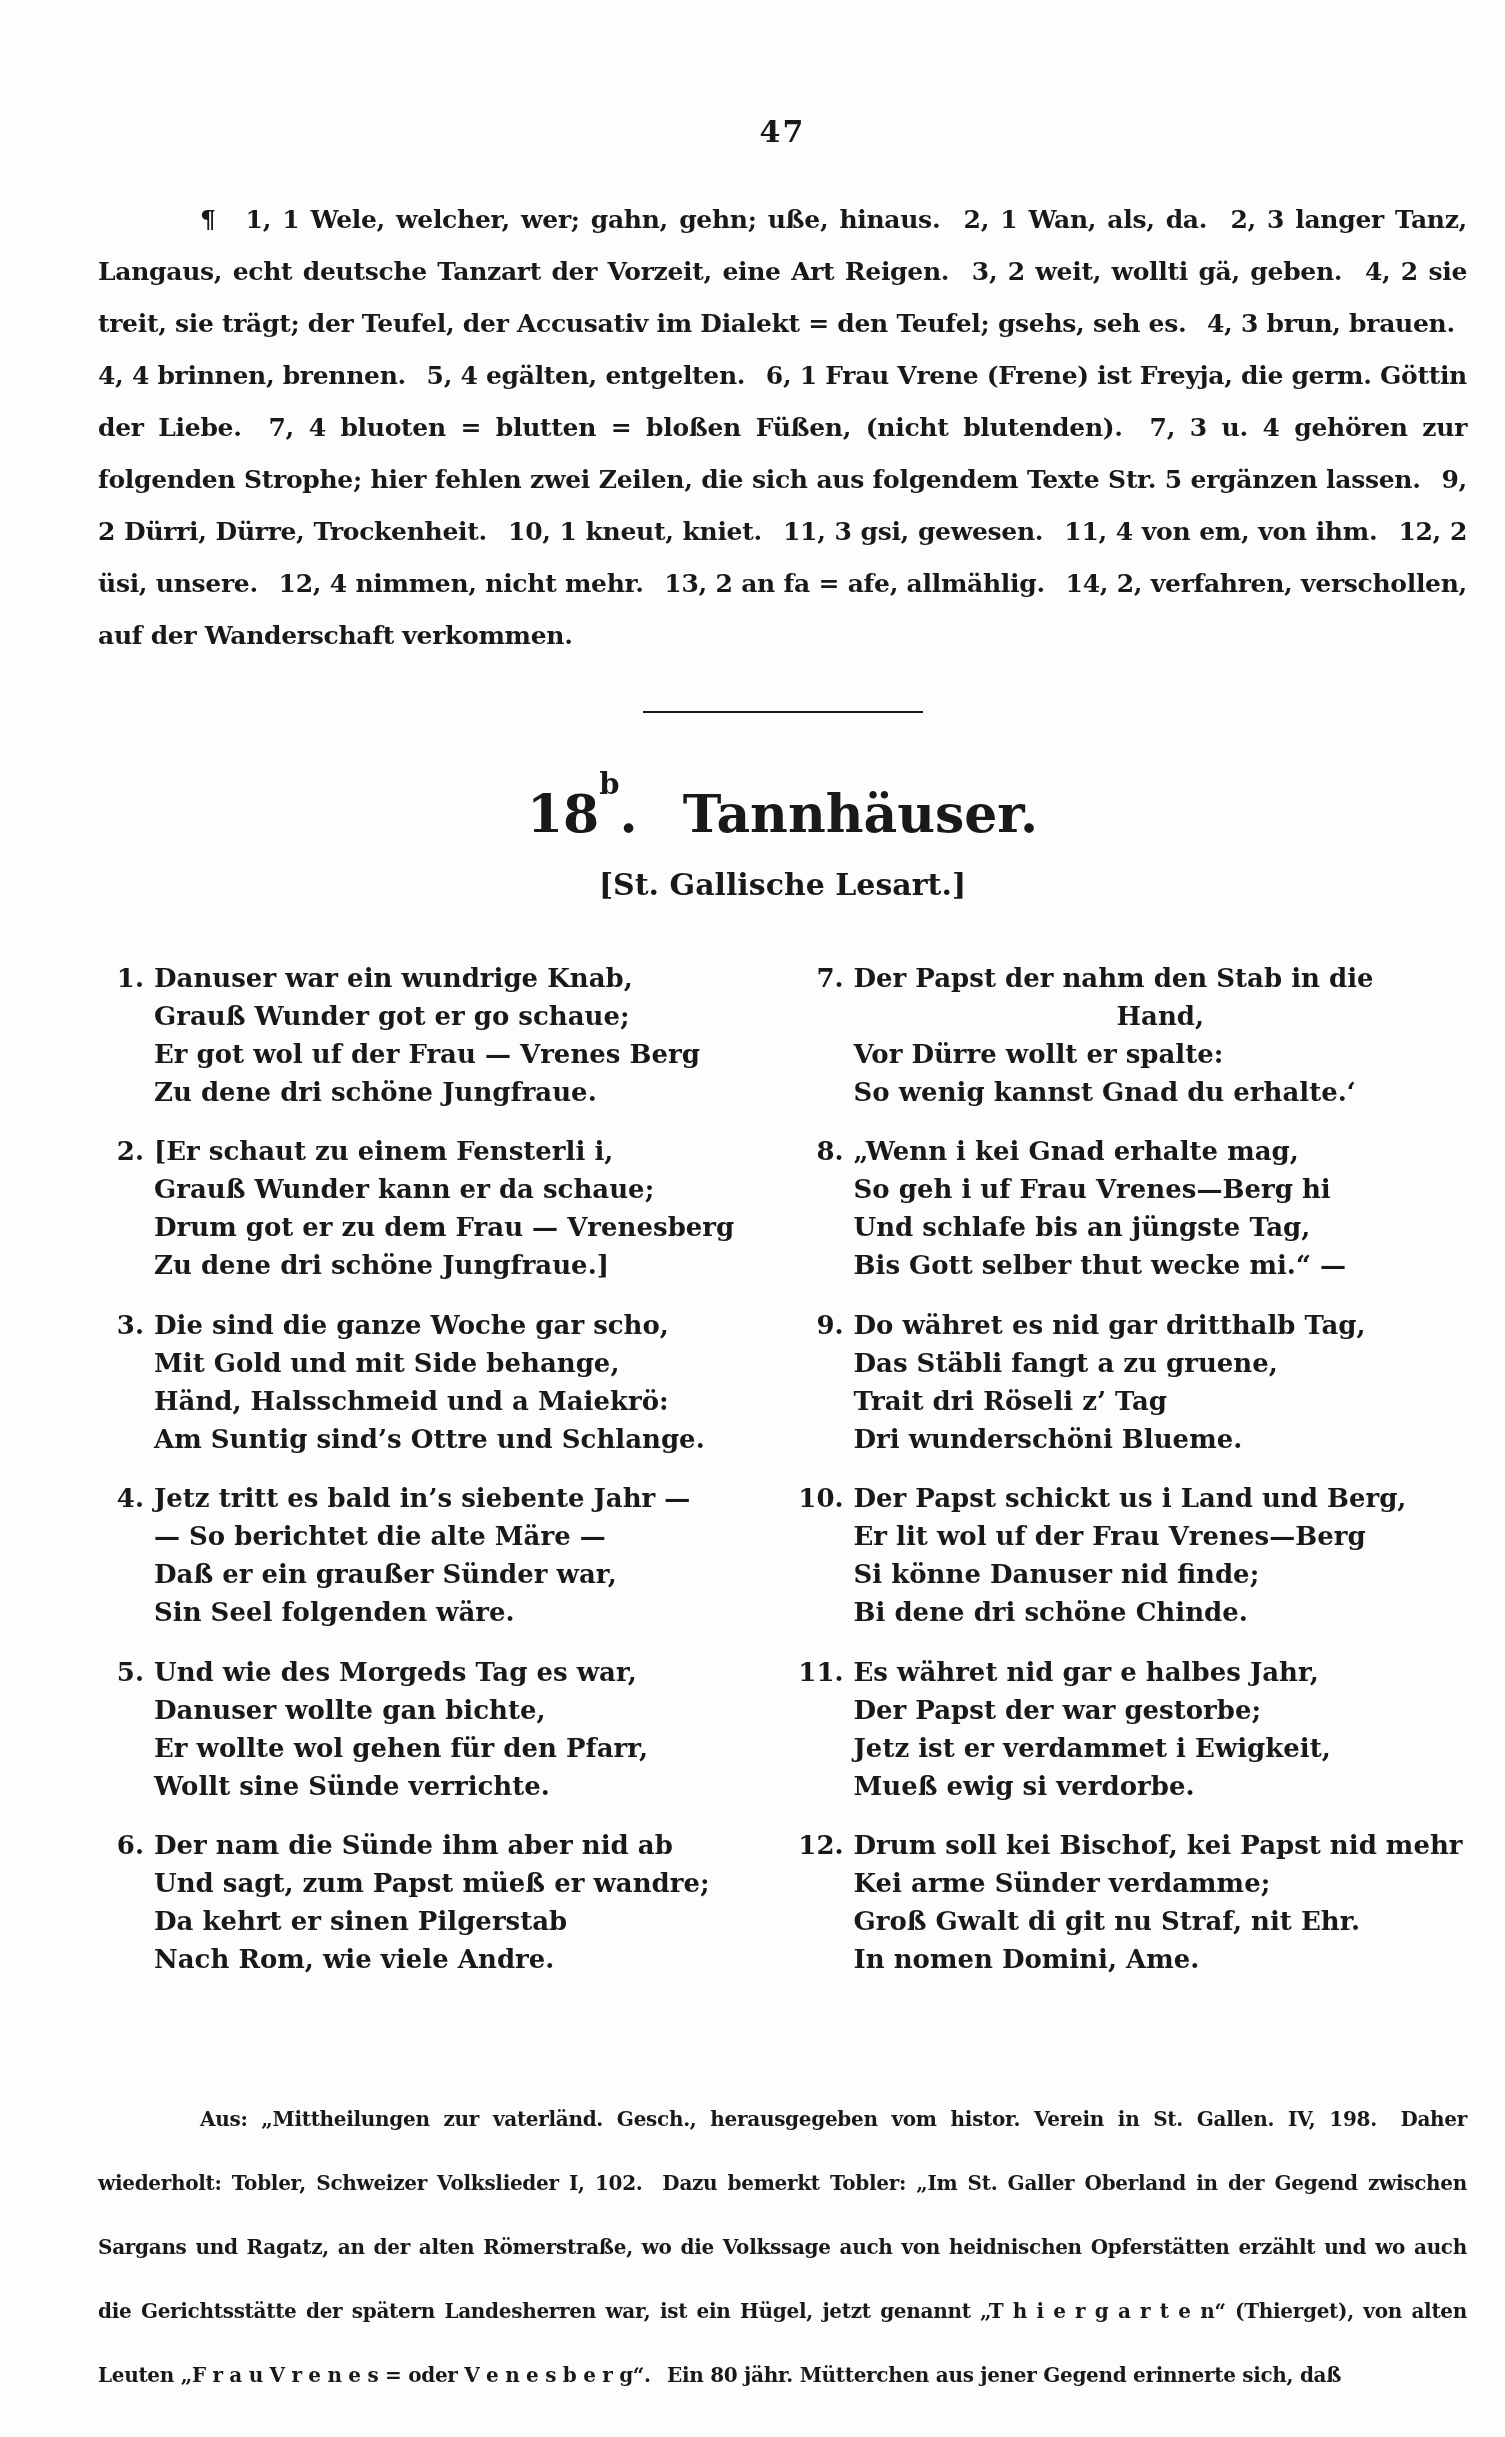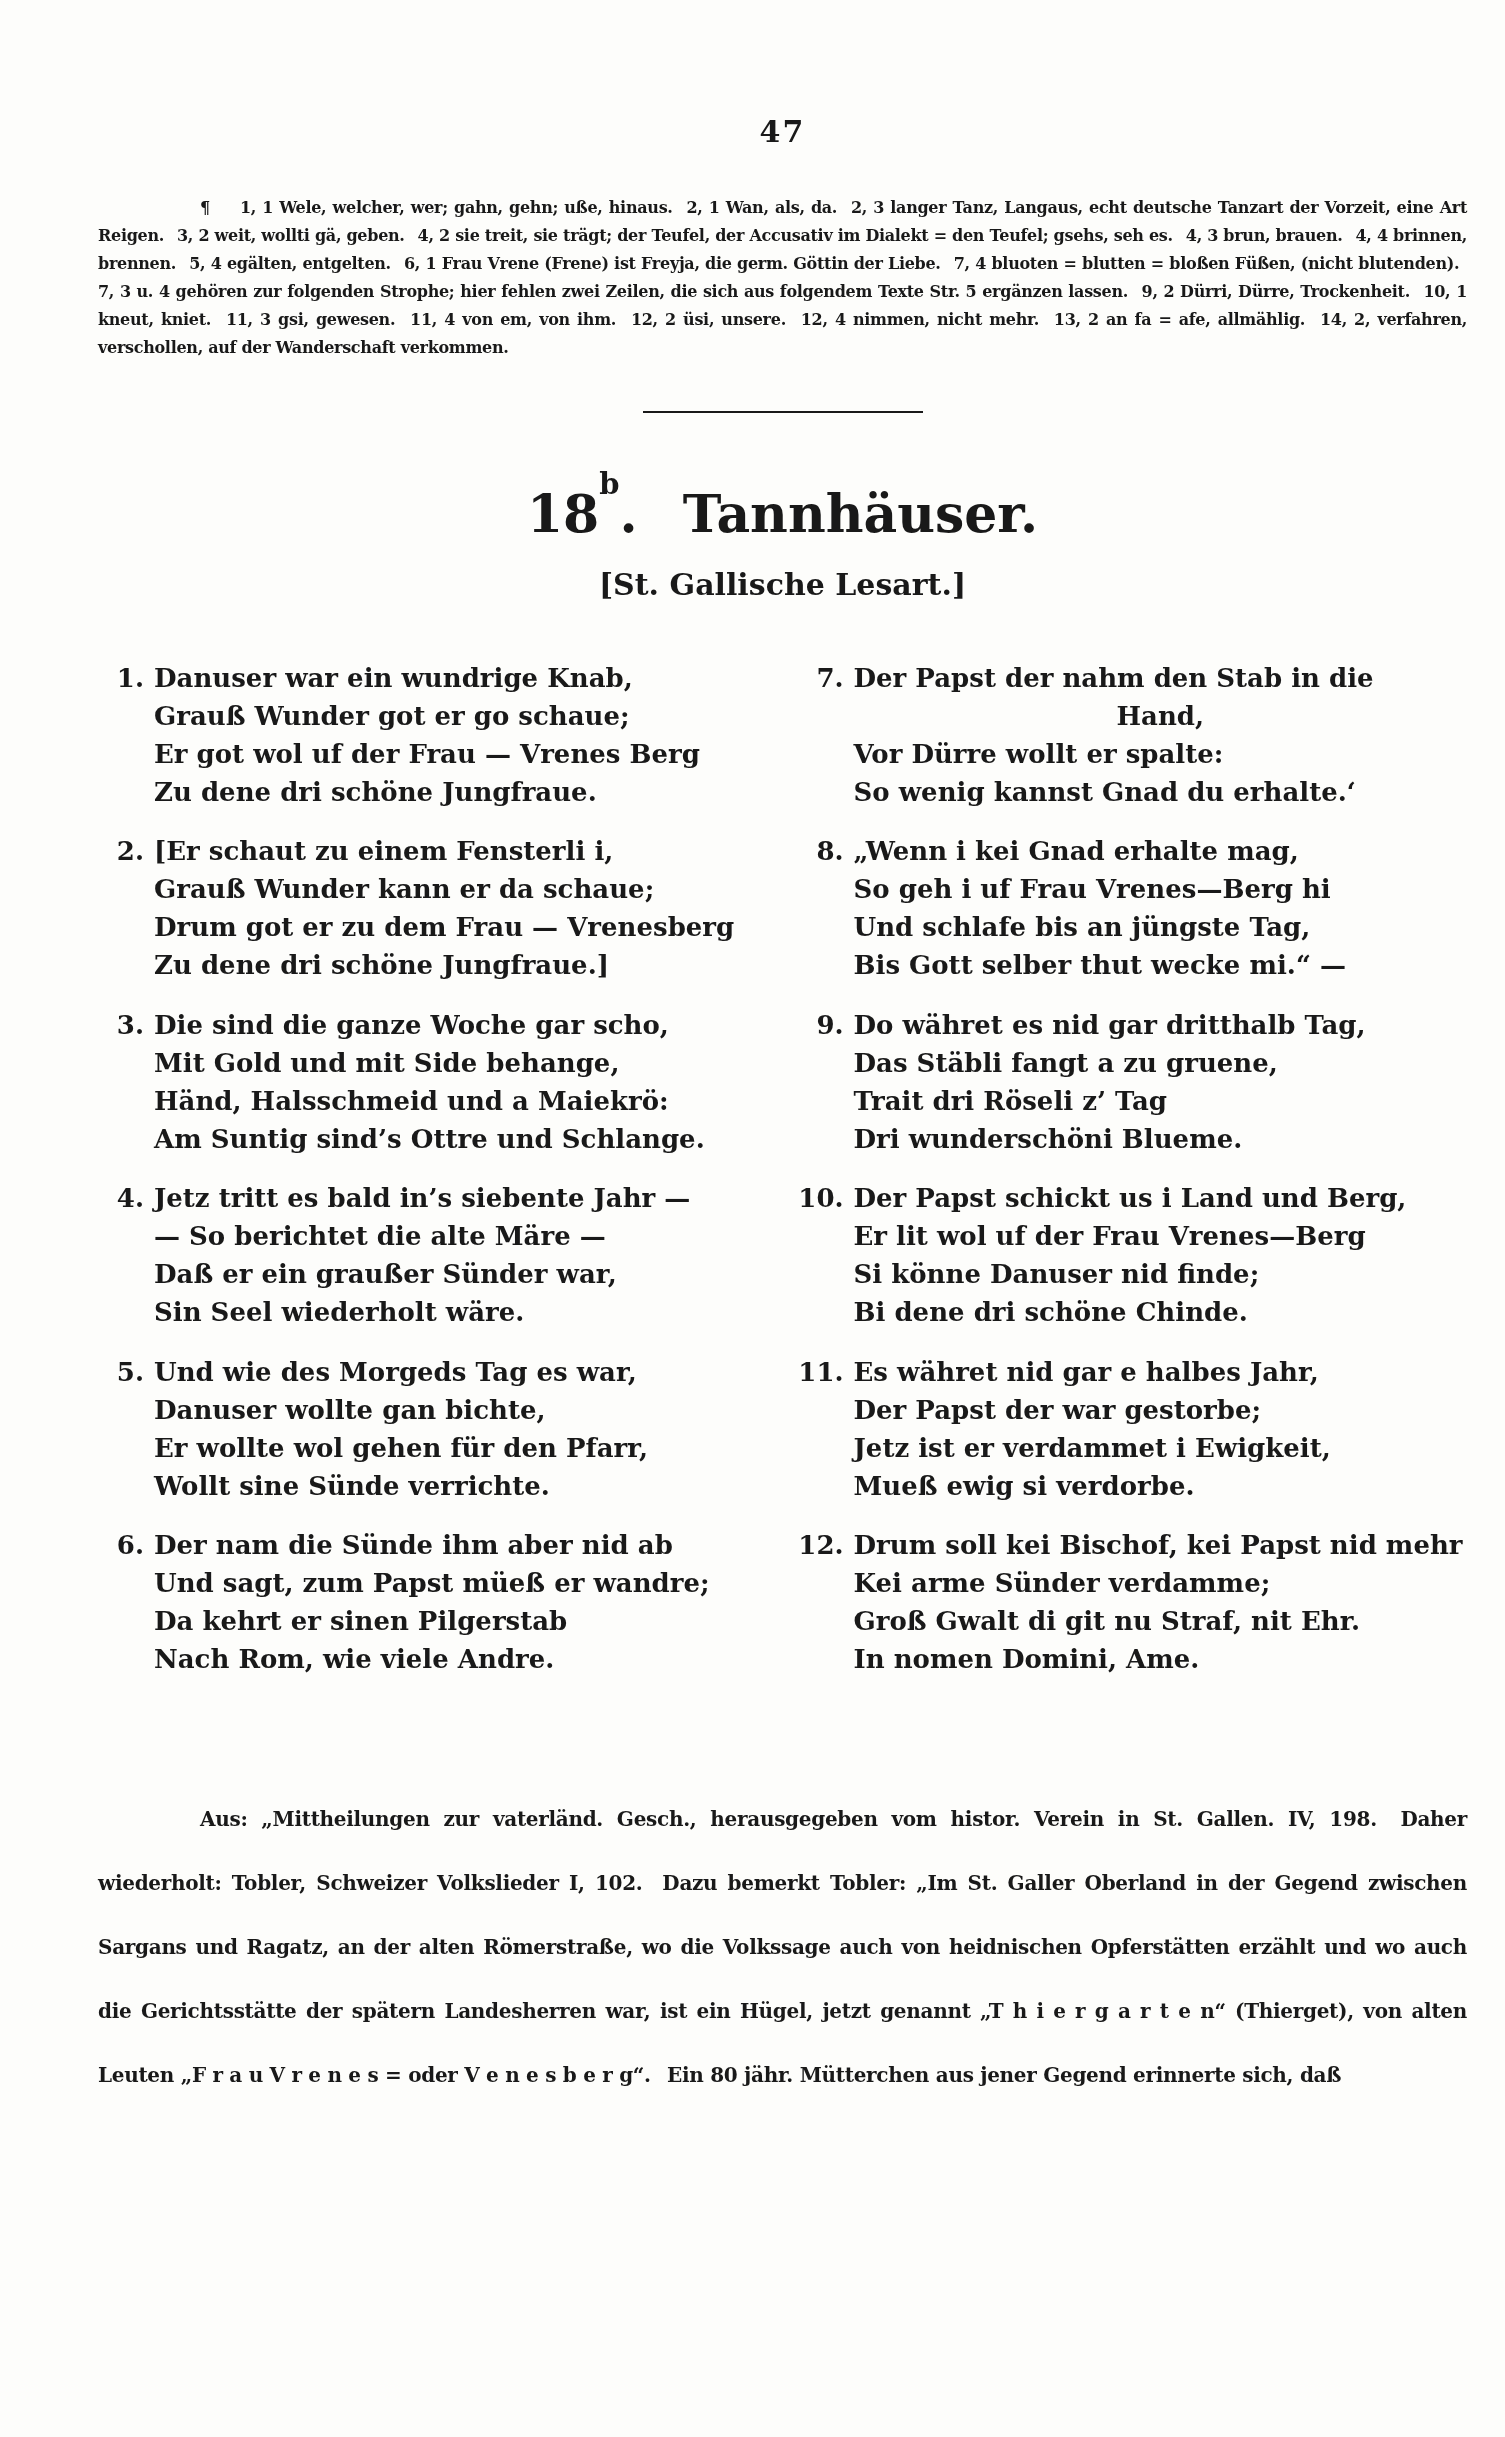--- a/index.html
+++ b/index.html
@@ -15,22 +15,22 @@
     color:#191919;
   }
   .pageno{
     text-align:center;
     font-size:30px;
     line-height:38px;
     letter-spacing:2.2px;
   }
   .notes{
     margin-top:43px;
-    font-size:16px;
-    line-height:28px;
+    font-size:25px;
+    line-height:52px;
     text-align:justify;
     text-indent:102px;
     letter-spacing:-0.3px;
   }
   .notes .pilcrow{margin-right:30px;}
   .rule{
     width:280px;
     border:none;
     border-top:2.2px solid #191919;
     margin:49px auto 0 auto;
@@ -116,21 +116,21 @@
           <div class="verse-line">Die sind die ganze Woche gar scho,</div>
           <div class="verse-line">Mit Gold und mit Side behange,</div>
           <div class="verse-line">Händ, Halsschmeid und a Maiekrö:</div>
           <div class="verse-line">Am Suntig sind’s Ottre und Schlange.</div>
         </div>
         <div class="verse">
           <div class="verse-num">4.</div>
           <div class="verse-line">Jetz tritt es bald in’s siebente Jahr —</div>
           <div class="verse-line">— So berichtet die alte Märe —</div>
           <div class="verse-line">Daß er ein graußer Sünder war,</div>
-          <div class="verse-line">Sin Seel wiederholt wäre.</div>
+          <div class="verse-line">Sin Seel folgenden wäre.</div>
         </div>
         <div class="verse">
           <div class="verse-num">5.</div>
           <div class="verse-line">Und wie des Morgeds Tag es war,</div>
           <div class="verse-line">Danuser wollte gan bichte,</div>
           <div class="verse-line">Er wollte wol gehen für den Pfarr,</div>
           <div class="verse-line">Wollt sine Sünde verrichte.</div>
         </div>
         <div class="verse">
           <div class="verse-num">6.</div>

